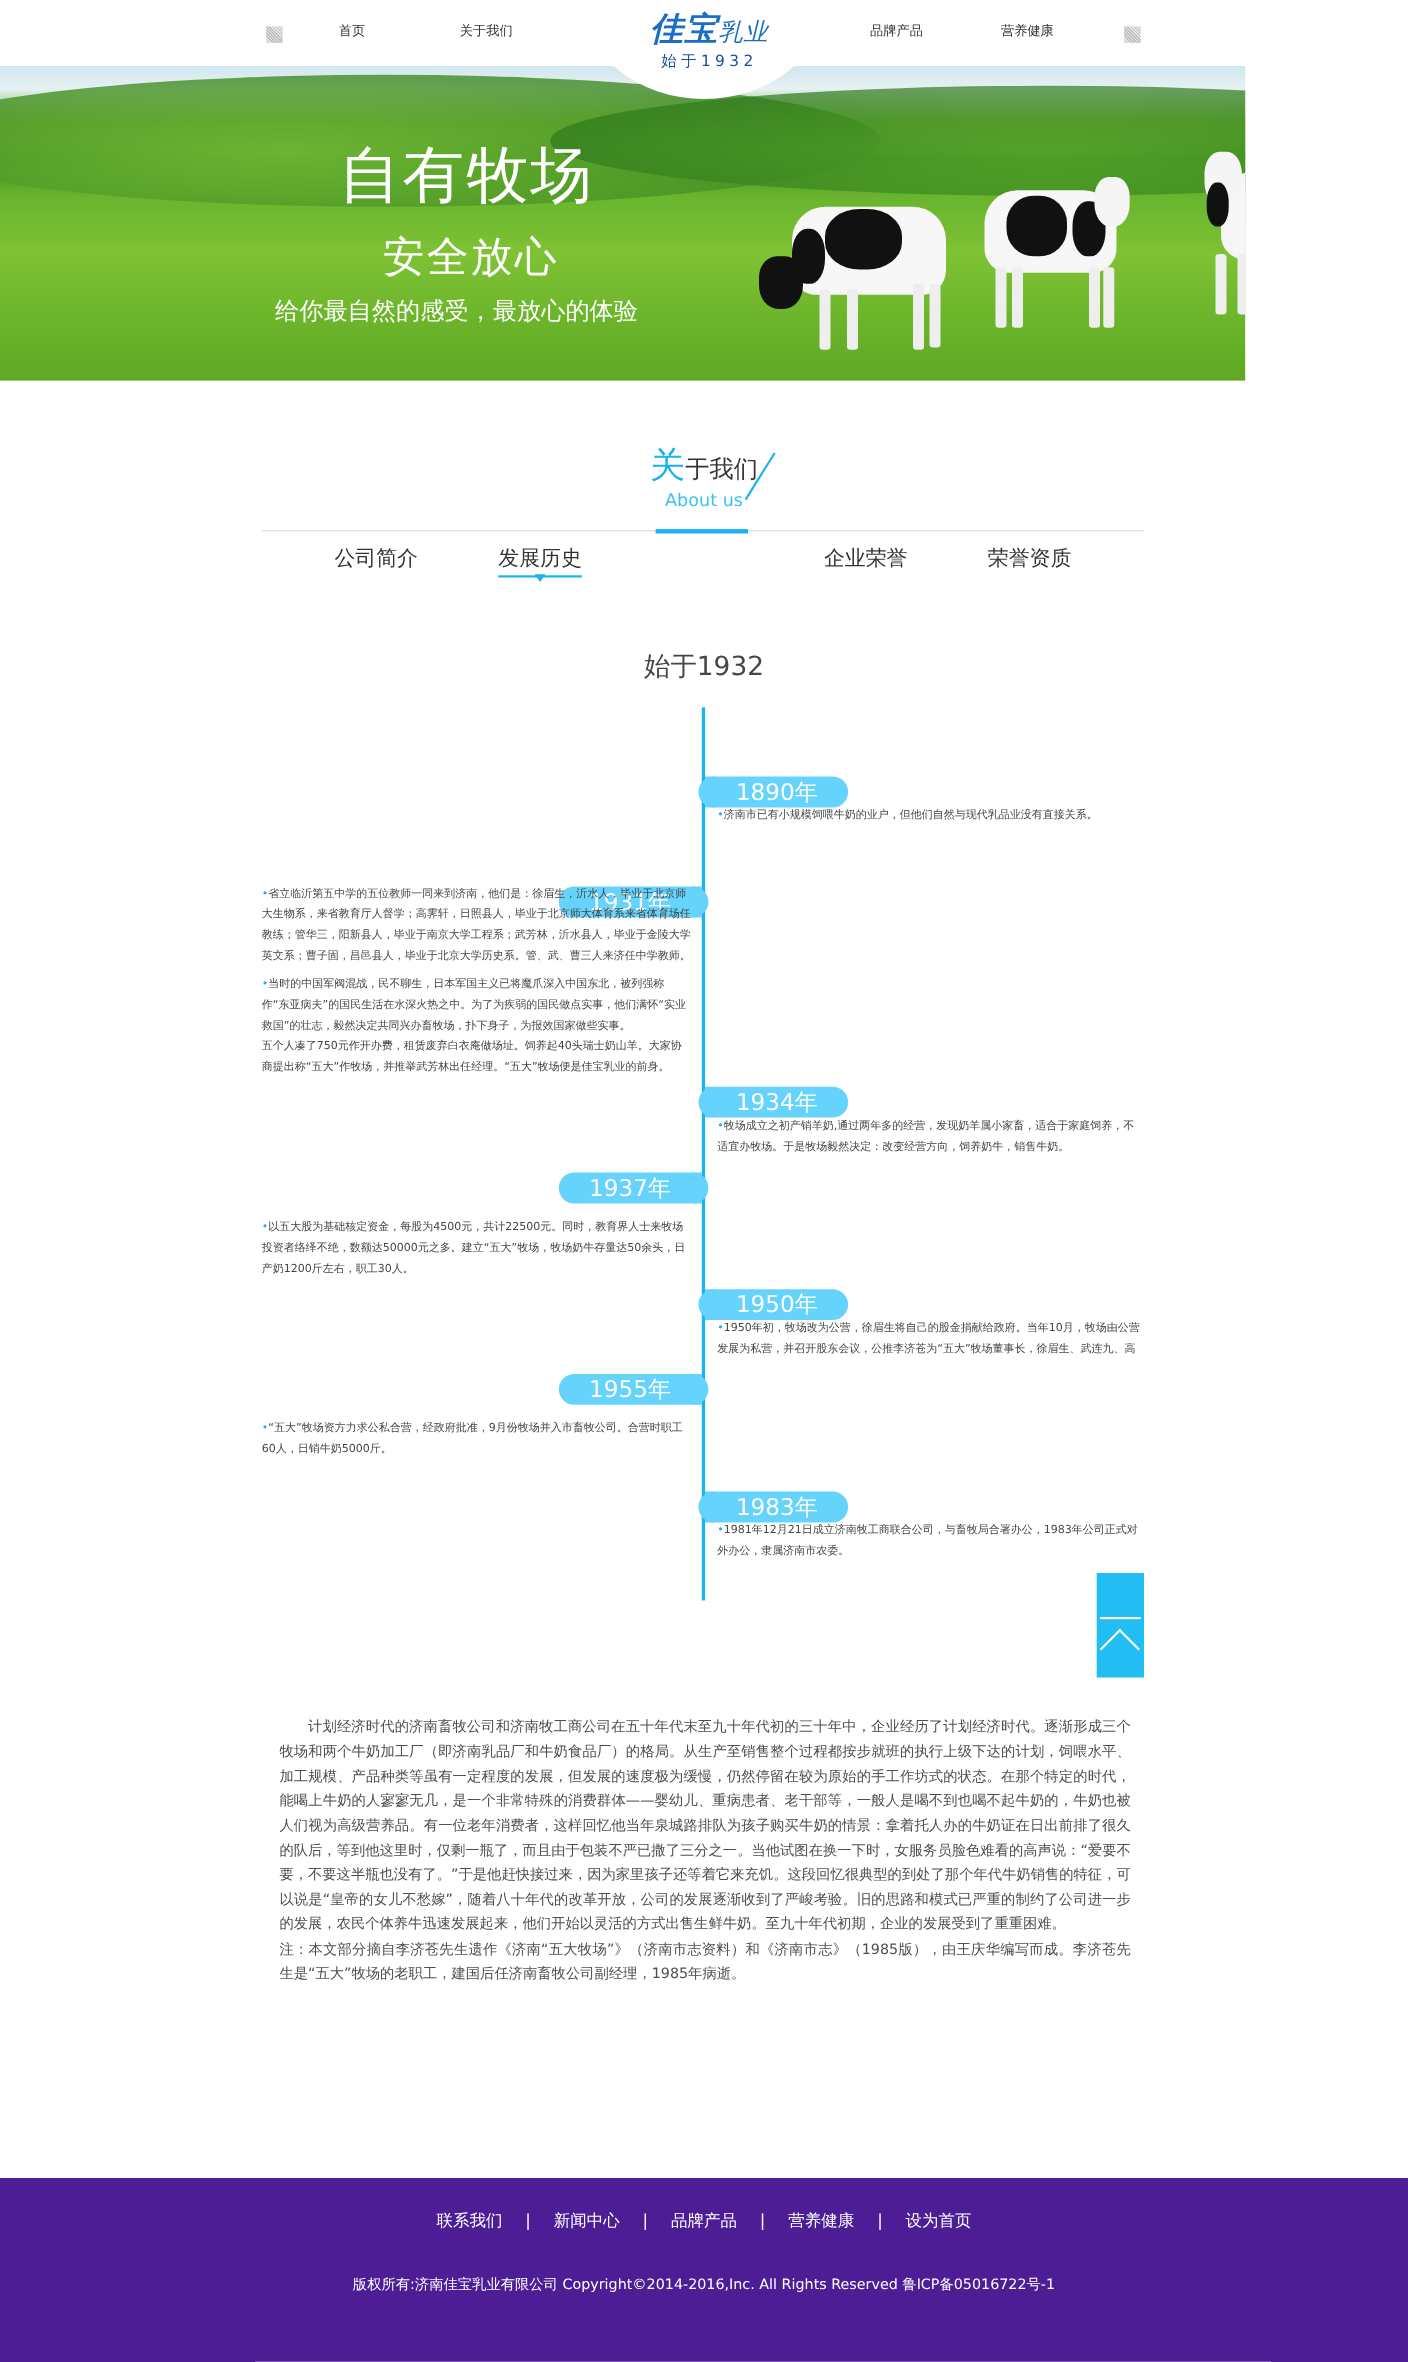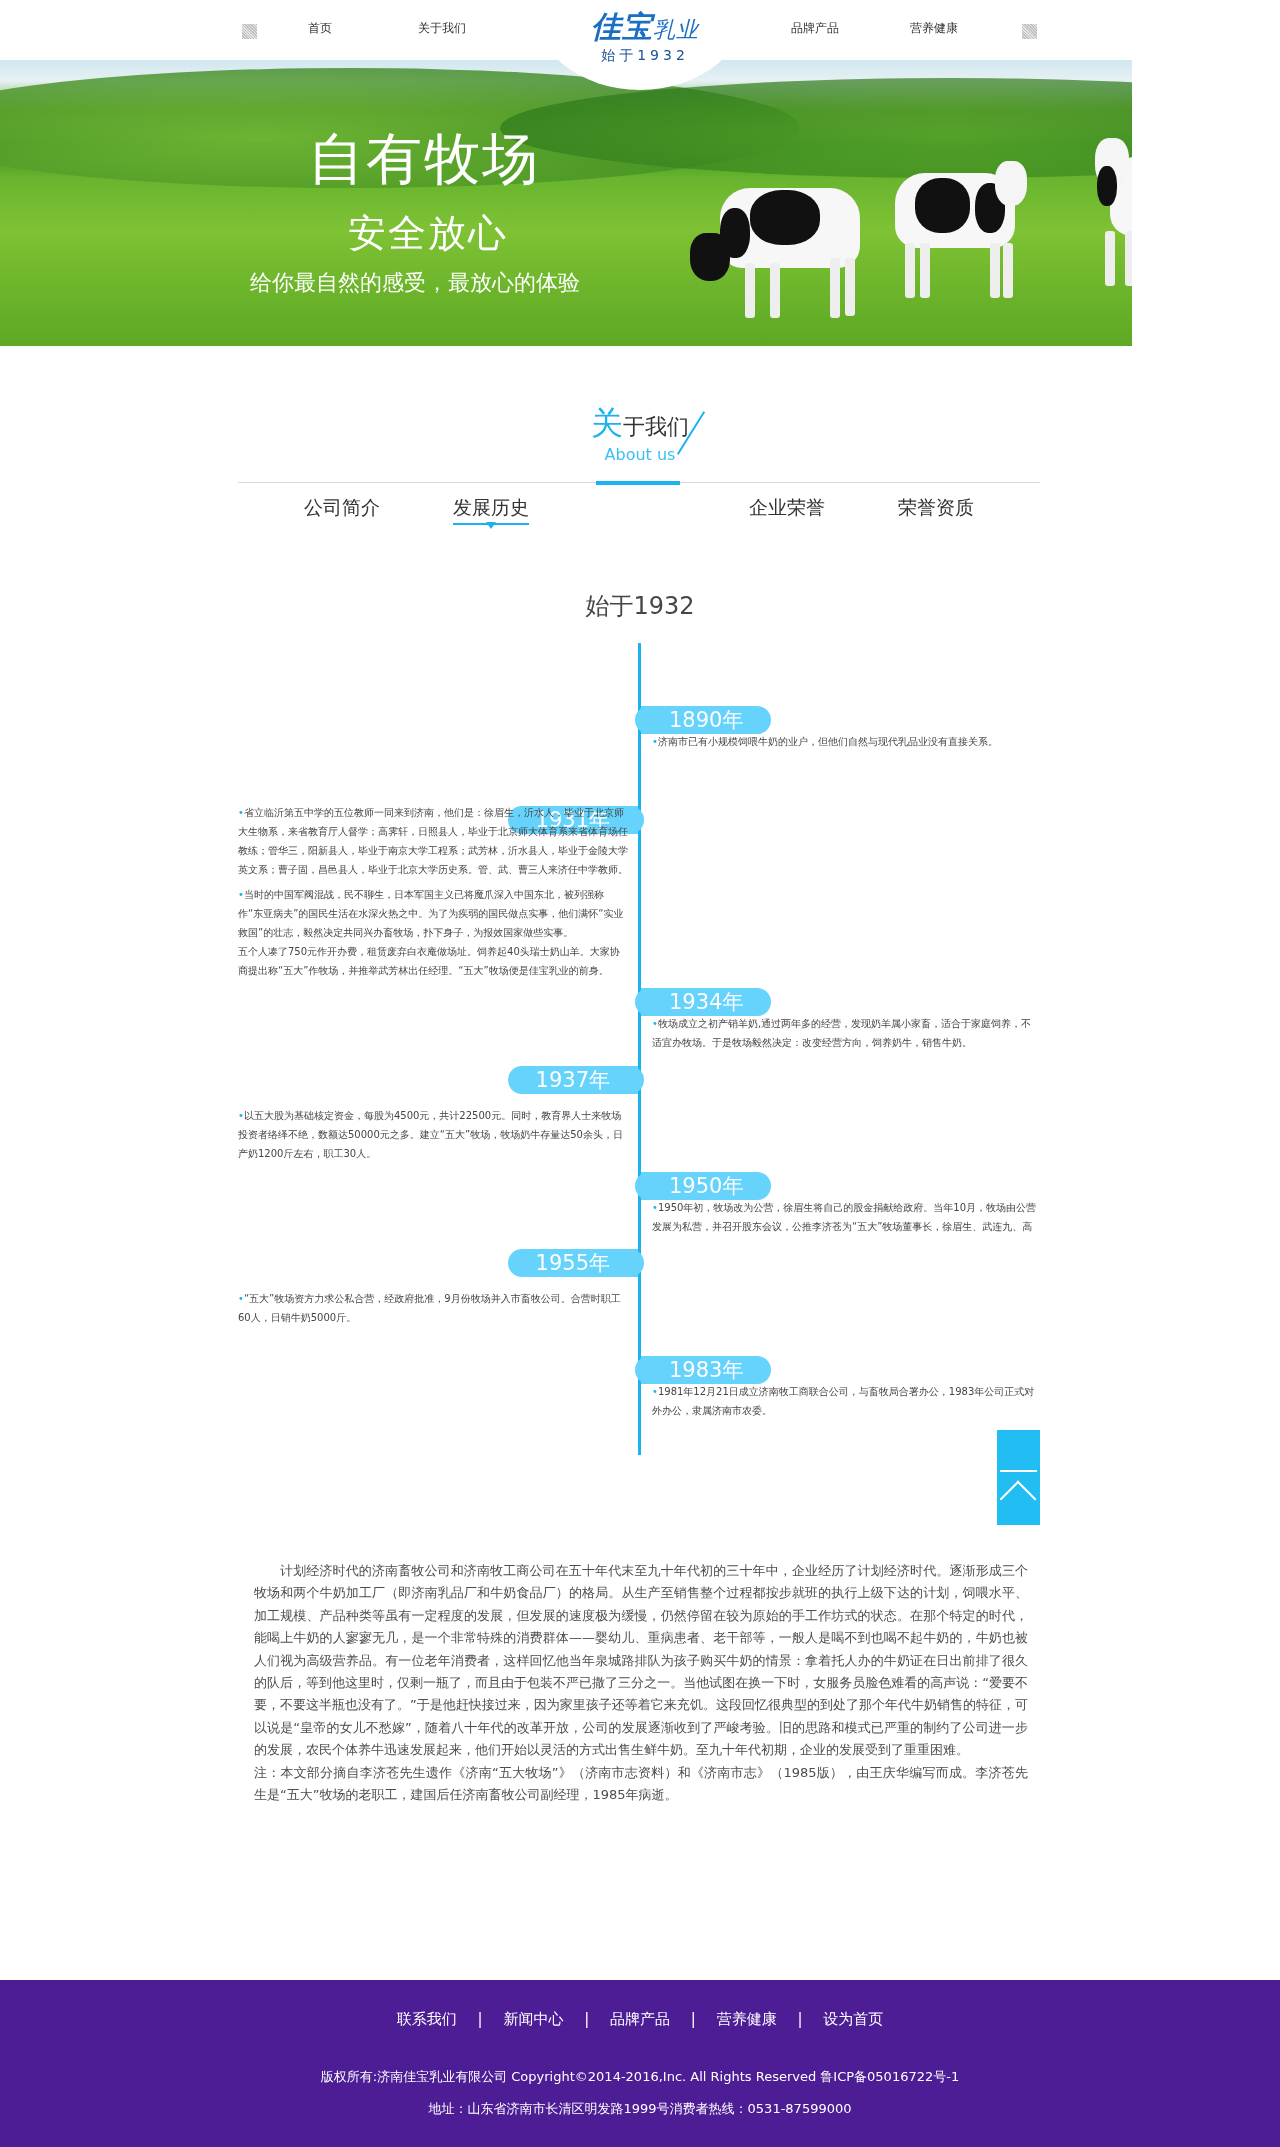--- a/index.html
+++ b/index.html
@@ -202,14 +202,13 @@
     <span class="sep">|</span>
     <a>新闻中心</a>
     <span class="sep">|</span>
     <a>品牌产品</a>
     <span class="sep">|</span>
     <a>营养健康</a>
     <span class="sep">|</span>
     <a>设为首页</a>
   </div>
   <div class="f-copy">版权所有:济南佳宝乳业有限公司 Copyright©2014-2016,Inc. All Rights Reserved 鲁ICP备05016722号-1</div>
-  <div class="f-addr">地址：山东省济南市长清区明发路1999号消费者热线：0531-87599000</div>
 </div>
 
 </body></html>

